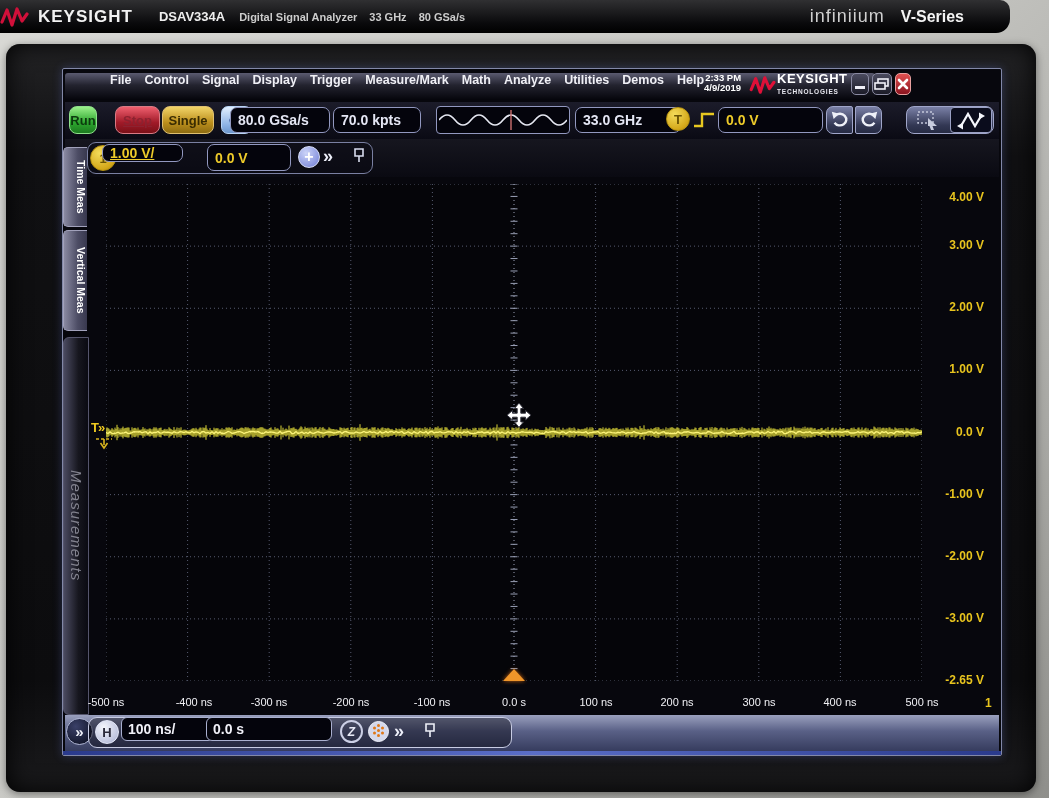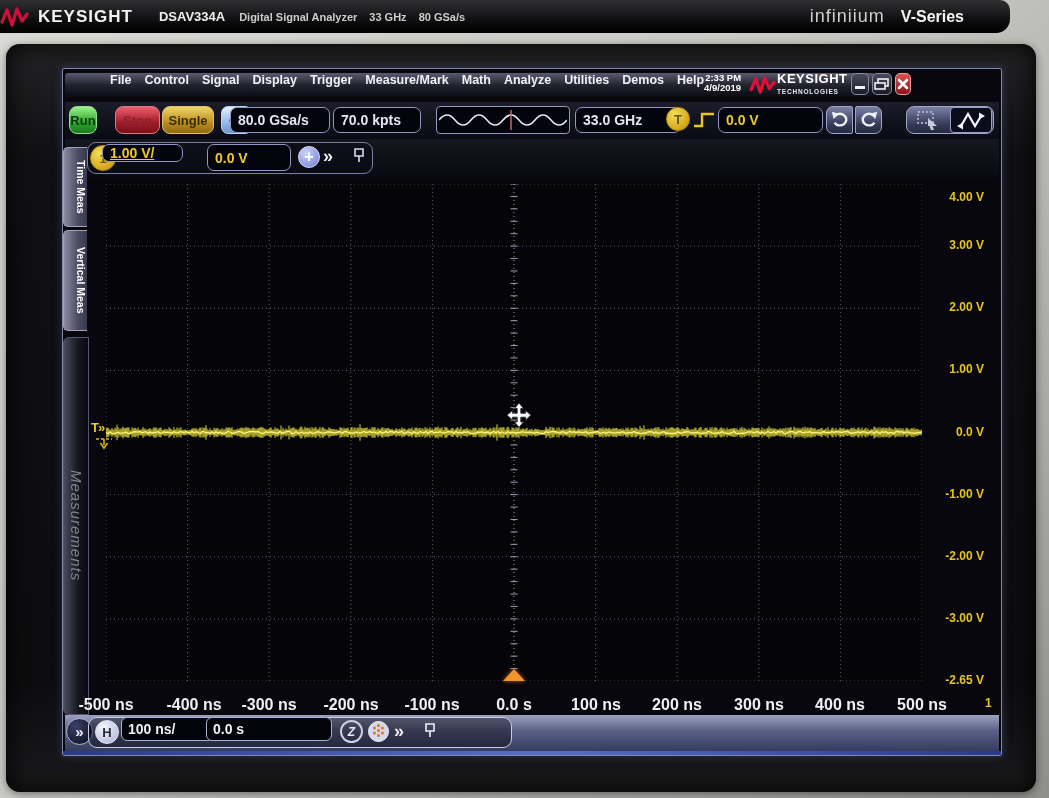--- a/index.html
+++ b/index.html
@@ -80,21 +80,21 @@
                 border:1px solid #55556c; border-radius:6px 0 0 6px;
                 display:flex; align-items:center; justify-content:center; }
   .side-panel span { writing-mode:vertical-rl; font-style:italic; color:#83838f; font-size:15px; letter-spacing:1px;}
 
   
   .plot { position:absolute; left:43px; top:115px; width:816px; height:497px; background:#050509; }
 
   .vlabel { position:absolute; left:863px; width:58px; text-align:right;
             color:#e8c41e; font-size:12px; font-weight:bold; }
   .tlabel { position:absolute; top:627px; width:64px; text-align:center;
-            color:#f0f0f4; font-size:16px; font-weight:bold; }
+            color:#f0f0f4; font-size:11px; font-weight:normal; }
   .ch-ind { position:absolute; left:922px; top:627px; color:#e8c41e; font-size:12px; font-weight:bold; }
 
   .trig-marker { position:absolute; left:28px; top:351px; color:#eec920; font-size:13px; font-weight:bold;
                  letter-spacing:-1px; }
   .gnd-marker { position:absolute; left:33px; top:367px; }
   .move-cursor { position:absolute; left:442px; top:333px; }
   .trig-time { position:absolute; left:440px; top:600px; width:0; height:0;
                border-left:11px solid transparent; border-right:11px solid transparent;
                border-bottom:12px solid #f0962a; filter:drop-shadow(0 0 2px #c06010); }
 

